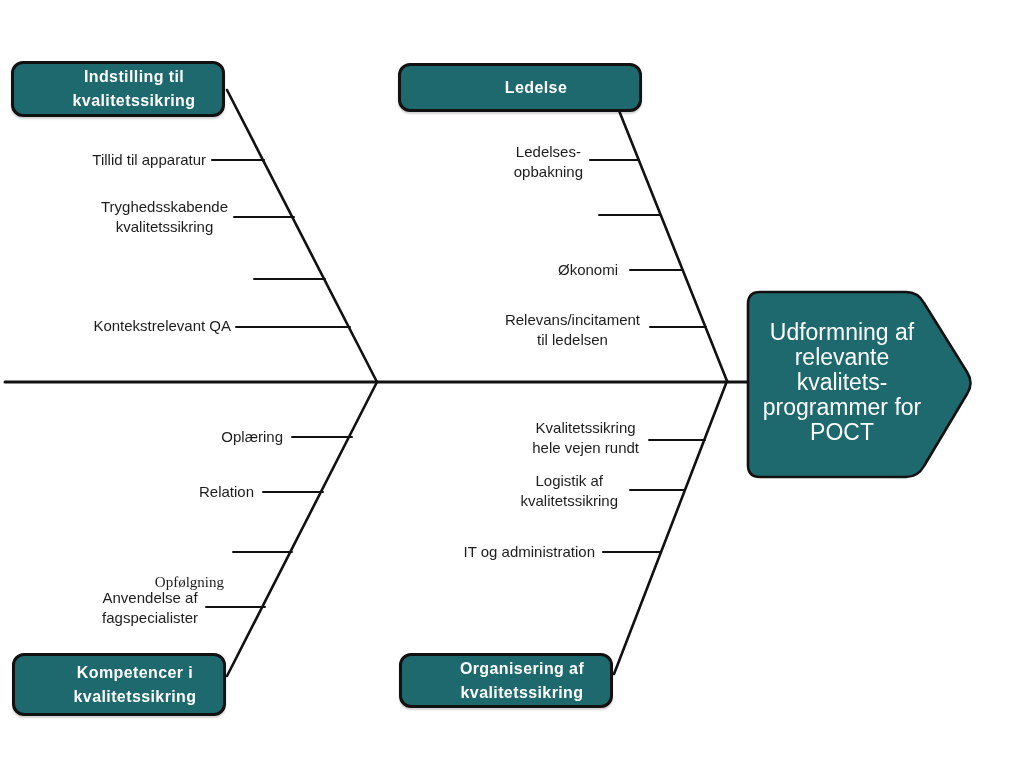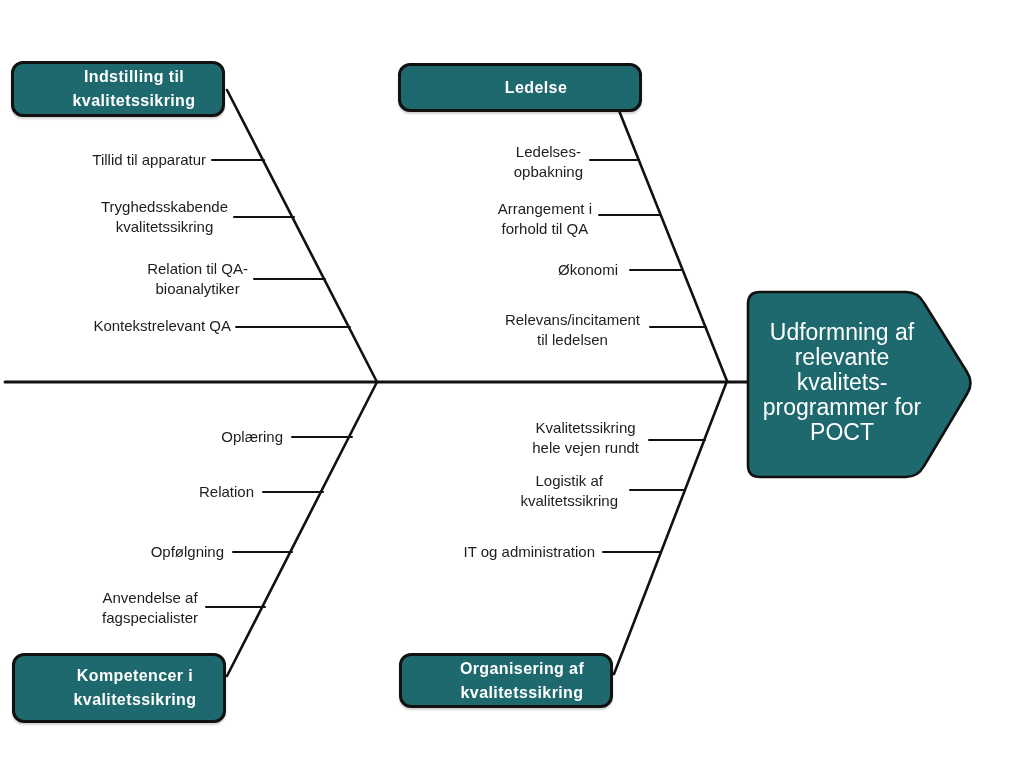--- a/index.html
+++ b/index.html
@@ -93,47 +93,43 @@
     <path class="head" d="M 760 292 L 906 292 Q 918 292 924 303 L 967 372 Q 974 383 967 394 L 924 466 Q 918 477 906 477 L 760 477 Q 748 477 748 465 L 748 304 Q 748 292 760 292 Z"></path>
   </svg>
 
   <div class="cat-box" style="left:11px;top:61px;width:214px;height:56px;">
     <span>Indstilling til
 kvalitetssikring</span>
   </div>
   <div class="cat-box" style="left:398px;top:63px;width:244px;height:49px;">
     <span>Ledelse</span>
   </div>
-  <div class="cat-box" style="left:12px;top:653px;width:214px;height:70px;">
+  <div class="cat-box" style="left:12px;top:653px;width:214px;height:63px;">
     <span>Kompetencer i
 kvalitetssikring</span>
   </div>
   <div class="cat-box" style="left:399px;top:653px;width:214px;height:55px;">
     <span>Organisering af
 kvalitetssikring</span>
   </div>
 
   <div class="item-label" style="right:818px;top:150px;">Tillid til apparatur</div>
   <div class="item-label" style="right:796px;top:197px;">Tryghedsskabende
 kvalitetssikring</div>
-  <div class="item-label" style="right:776px;top:259px;">Relation til QA-
-bioanalytiker</div>
   <div class="item-label" style="right:793px;top:316px;">Kontekstrelevant QA</div>
 
   <div class="item-label" style="right:441px;top:142px;">Ledelses-
 opbakning</div>
-  <div class="item-label" style="right:432px;top:199px;">Arrangement i
-forhold til QA</div>
   <div class="item-label" style="right:406px;top:260px;">Økonomi</div>
   <div class="item-label align-right" style="right:384px;top:310px;">Relevans/incitament
 til ledelsen</div>
 
   <div class="item-label" style="right:741px;top:427px;">Oplæring</div>
   <div class="item-label" style="right:770px;top:482px;">Relation</div>
-  <div class="item-label" style="right:800px;top:542px;">Opfølgning</div>
+  <div class="item-label" style="right:800px;top:572px;font-family:Liberation Serif, serif;">Opfølgning</div>
   <div class="item-label" style="right:826px;top:588px;">Anvendelse af
 fagspecialister</div>
 
   <div class="item-label" style="right:385px;top:418px;">Kvalitetssikring
 hele vejen rundt</div>
   <div class="item-label" style="right:406px;top:471px;">Logistik af
 kvalitetssikring</div>
   <div class="item-label" style="right:429px;top:542px;">IT og administration</div>
 
   <div class="head-label">Udformning af

